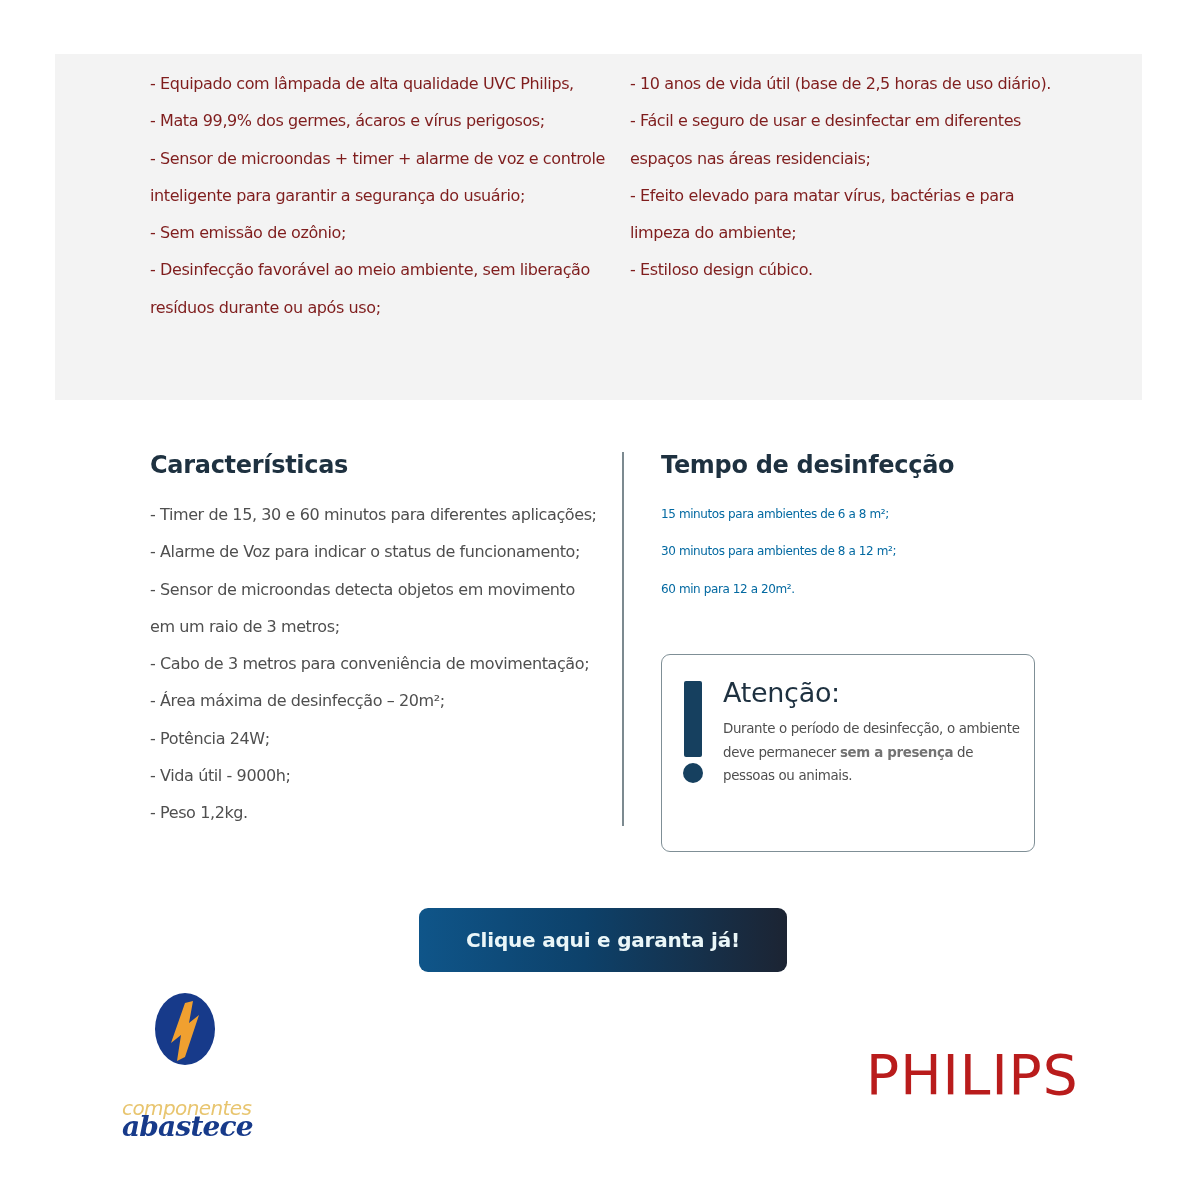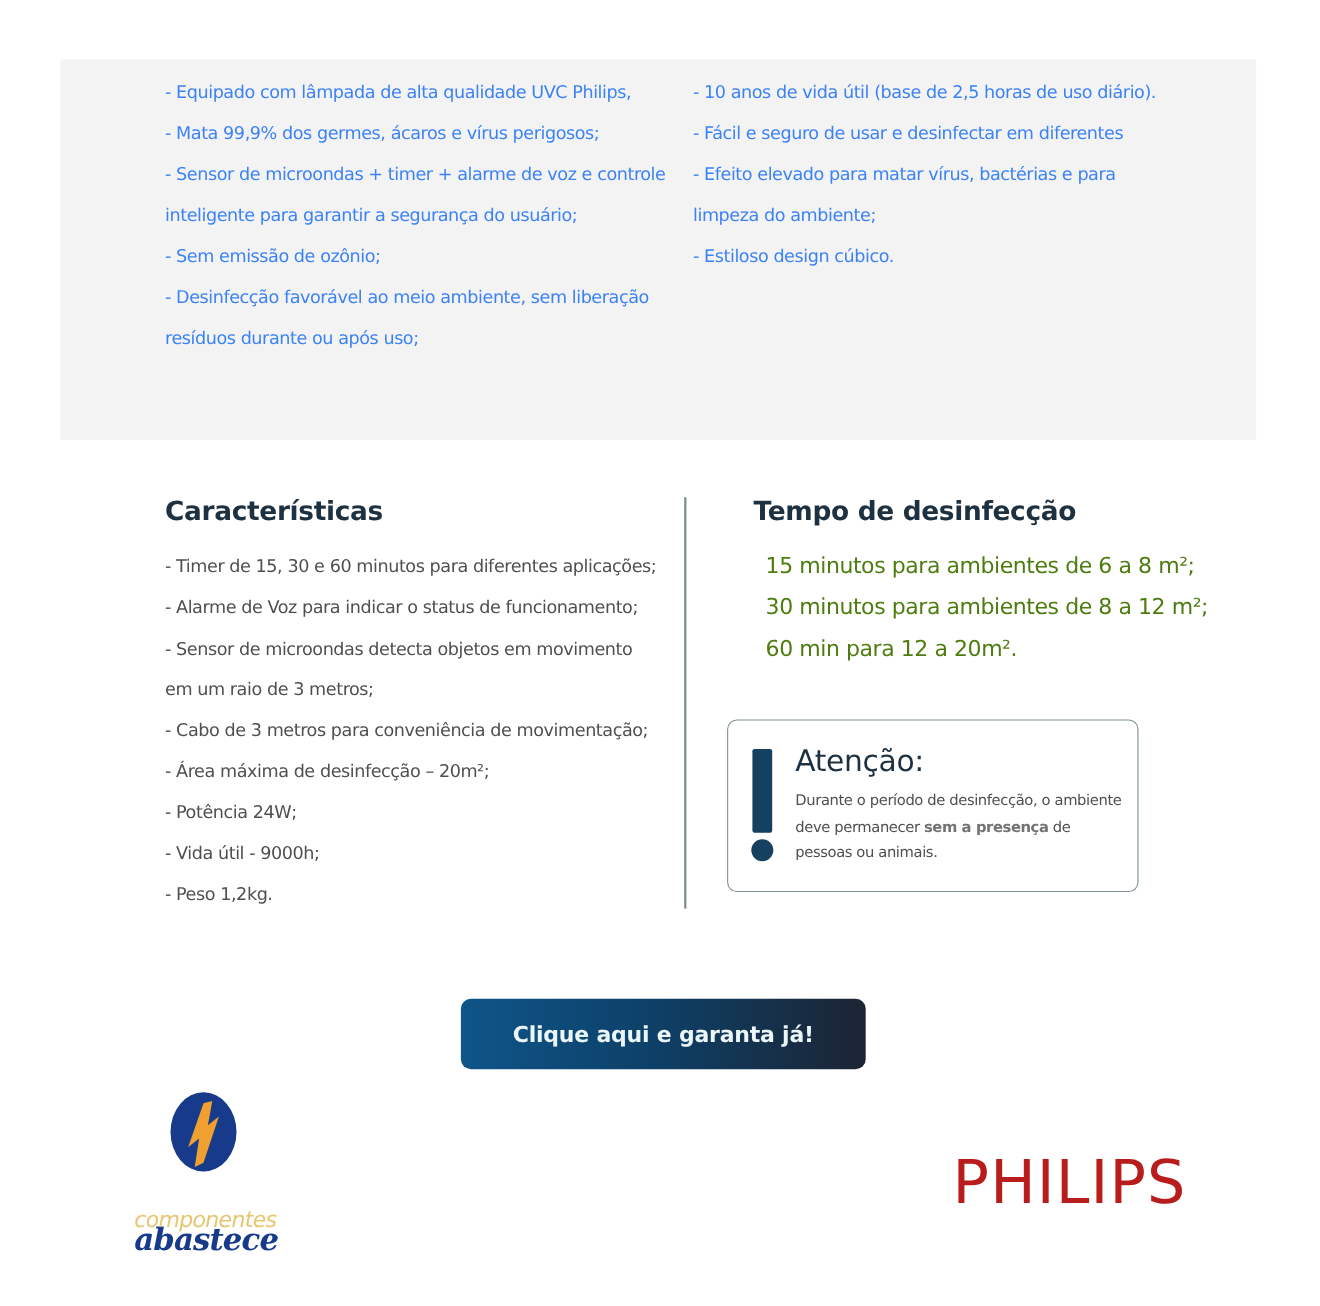--- a/index.html
+++ b/index.html
@@ -3,39 +3,39 @@
 <meta charset="utf-8">
 <style>
   * { margin: 0; padding: 0; box-sizing: border-box; }
   html, body { width: 1200px; height: 1187px; background: #ffffff; overflow: hidden; }
   body { position: relative; font-family: "DejaVu Sans", sans-serif; color: #4d4d4d; }
 
   .top-panel {
     position: absolute; left: 55px; top: 54px; width: 1087px; height: 346px;
     background: #f3f3f3;
   }
-  .col { position: absolute; font-size: 16px; line-height: 37.3px; letter-spacing: -0.4px; color: #3b82f6; }
+  .col { position: absolute; font-size: 16px; line-height: 37.3px; letter-spacing: -0.4px; color: #7f1d1d; }
   .col-left { left: 150px; top: 65px; width: 460px; }
   .col-right { left: 630px; top: 65px; width: 440px; }
   .line { white-space: nowrap; }
 
   .heading {
     position: absolute; font-size: 24px; color: #1e3140; letter-spacing: -0.3px;
     font-family: "DejaVu Sans", sans-serif;
   }
   .h-carac { left: 150px; top: 451px; }
-  .h-tempo { left: 661px; top: 451px; margin-left: 24px; }
+  .h-tempo { left: 661px; top: 451px; }
 
   .list-carac { position: absolute; left: 150px; top: 496px; width: 460px; font-size: 16px; line-height: 37.3px; letter-spacing: -0.4px; color: #4f4f4f; }
-  .list-tempo { position: absolute; left: 661px; top: 496px; width: 400px; font-size: 20px; line-height: 37.3px; letter-spacing: -0.4px; color: #4d7c0f; margin-left: 35px; }
+  .list-tempo { position: absolute; left: 661px; top: 496px; width: 400px; font-size: 12px; line-height: 37.3px; letter-spacing: -0.4px; color: #0369a1; }
 
   .divider { position: absolute; left: 622px; top: 452px; width: 2px; height: 374px; background: #7c8a90; }
 
   .attention-box {
-    position: absolute; left: 661px; top: 654px; width: 374px; height: 157px;
+    position: absolute; left: 661px; top: 654px; width: 374px; height: 198px;
     border: 1.5px solid #7f8f96; border-radius: 9px; background: #fff;
   }
   .excl-bar { position: absolute; left: 22px; top: 26px; width: 18px; height: 76px; background: #16405f; border-radius: 2px; }
   .excl-dot { position: absolute; left: 21px; top: 108px; width: 20px; height: 20px; background: #16405f; border-radius: 50%; }
   .att-title { position: absolute; left: 61px; top: 22px; font-size: 27px; color: #1e3140; letter-spacing: -0.3px; }
   .att-text { position: absolute; left: 61px; top: 62px; width: 305px; font-size: 13.4px; line-height: 23.7px; color: #4f4f4f; letter-spacing: -0.35px; }
   .att-strong { color: #737373; font-weight: bold; }
 
   .cta-button {
     position: absolute; left: 419px; top: 908px; width: 368px; height: 64px;
@@ -69,20 +69,21 @@
   <div class="line">- Sensor de microondas + timer + alarme de voz e controle</div>
   <div class="line">inteligente para garantir a segurança do usuário;</div>
   <div class="line">- Sem emissão de ozônio;</div>
   <div class="line">- Desinfecção favorável ao meio ambiente, sem liberação</div>
   <div class="line">resíduos durante ou após uso;</div>
 </div>
 
 <div class="col col-right">
   <div class="line">- 10 anos de vida útil (base de 2,5 horas de uso diário).</div>
   <div class="line">- Fácil e seguro de usar e desinfectar em diferentes</div>
+  <div class="line">espaços nas áreas residenciais;</div>
   <div class="line">- Efeito elevado para matar vírus, bactérias e para</div>
   <div class="line">limpeza do ambiente;</div>
   <div class="line">- Estiloso design cúbico.</div>
 </div>
 
 <h2 class="heading h-carac">Características</h2>
 <div class="list-carac">
   <div class="line">- Timer de 15, 30 e 60 minutos para diferentes aplicações;</div>
   <div class="line">- Alarme de Voz para indicar o status de funcionamento;</div>
   <div class="line">- Sensor de microondas detecta objetos em movimento</div>

